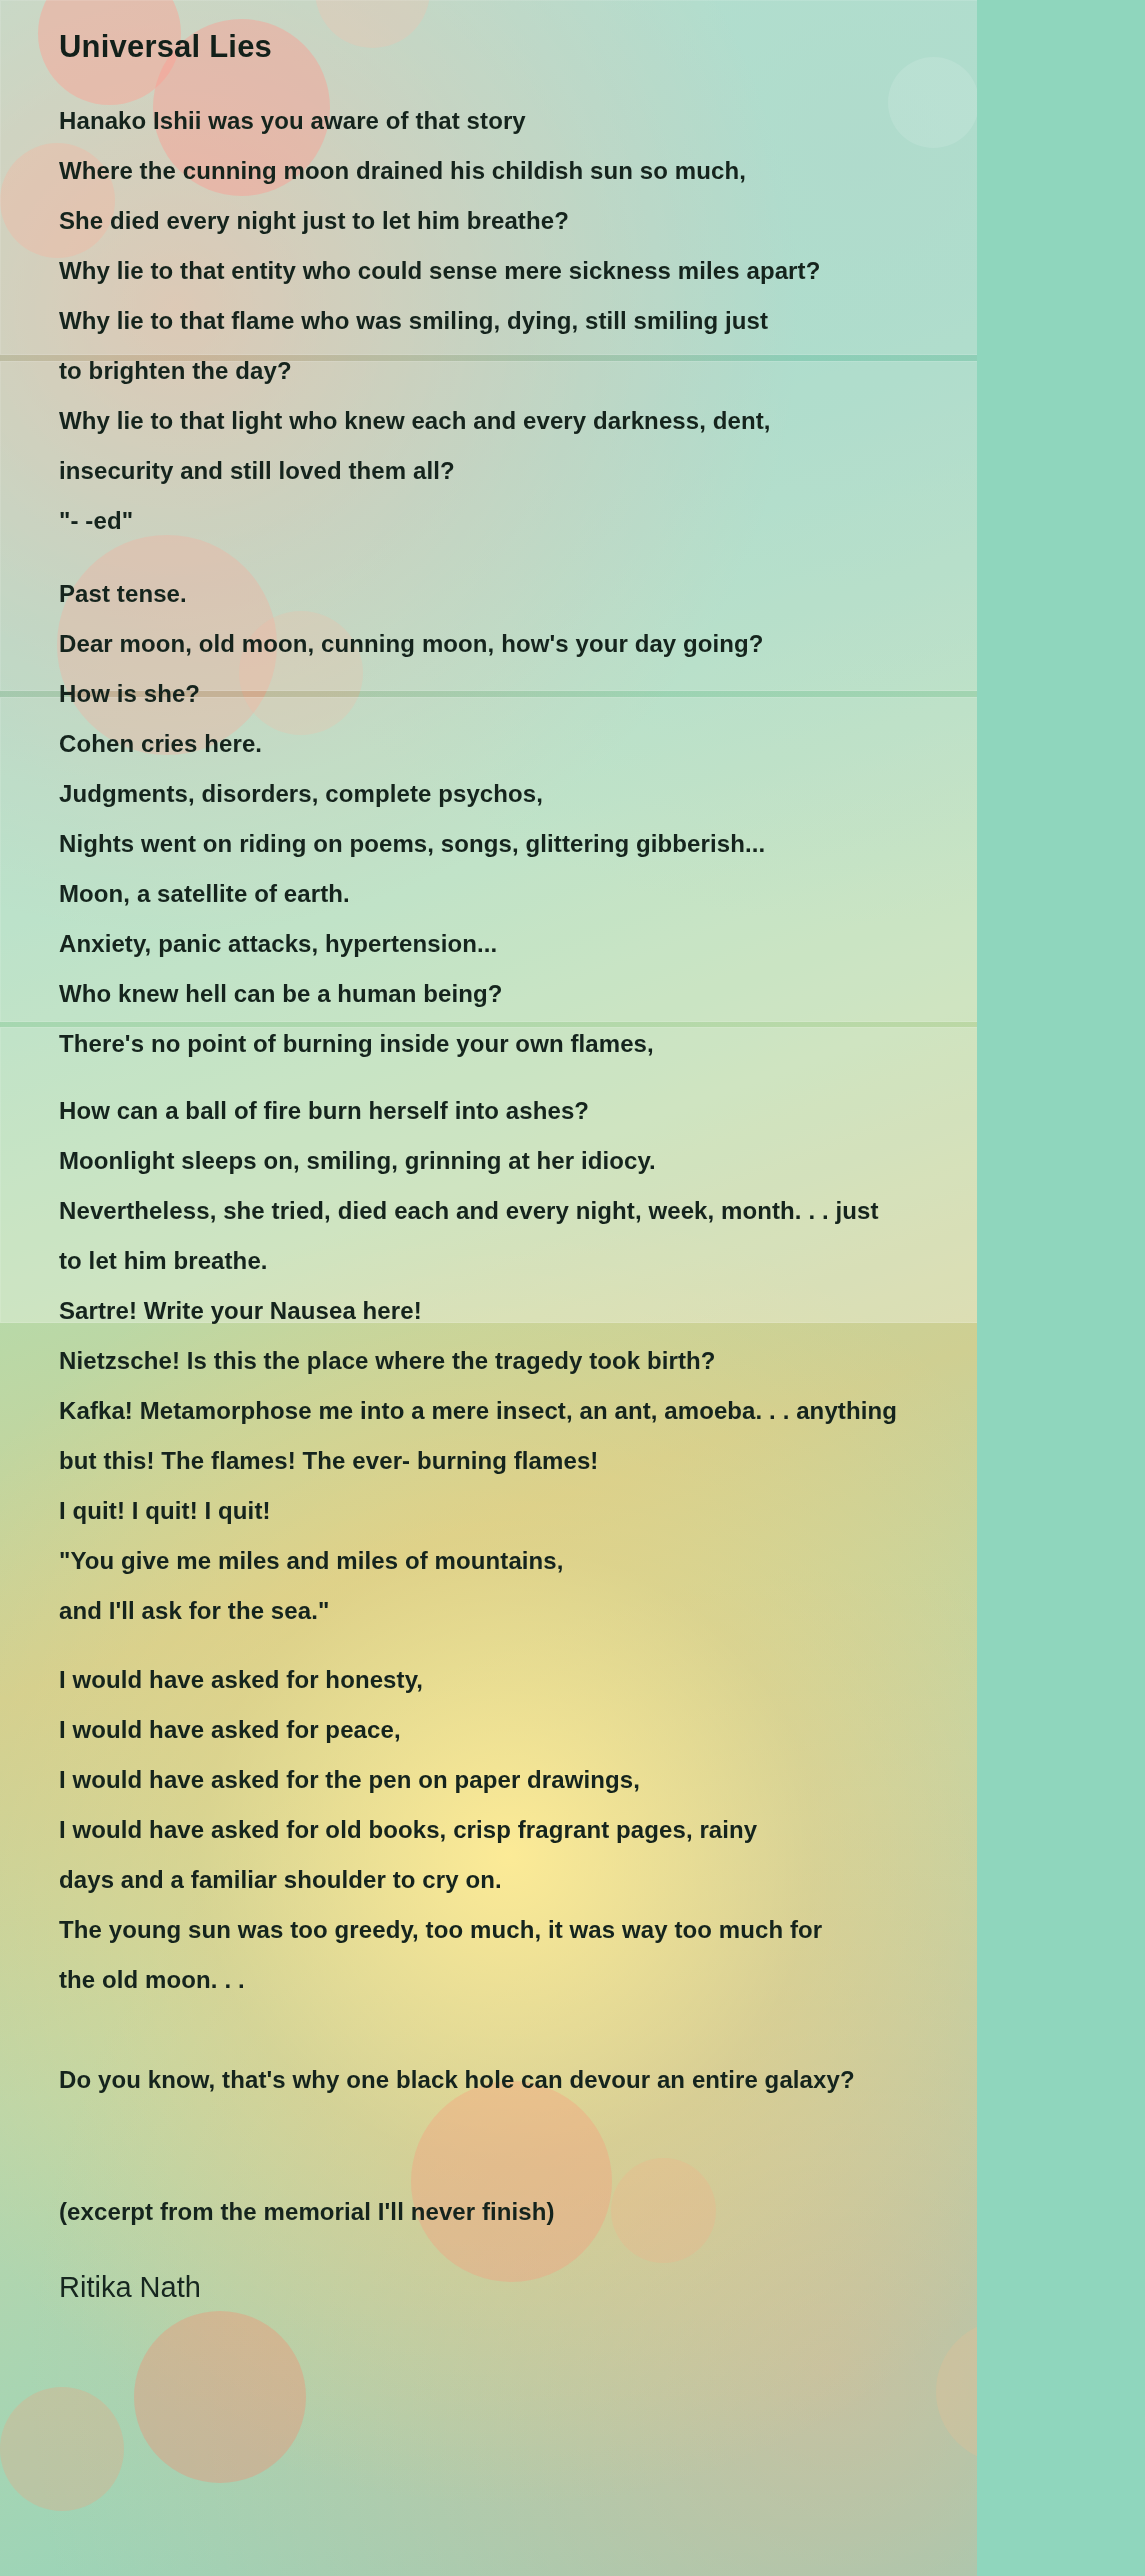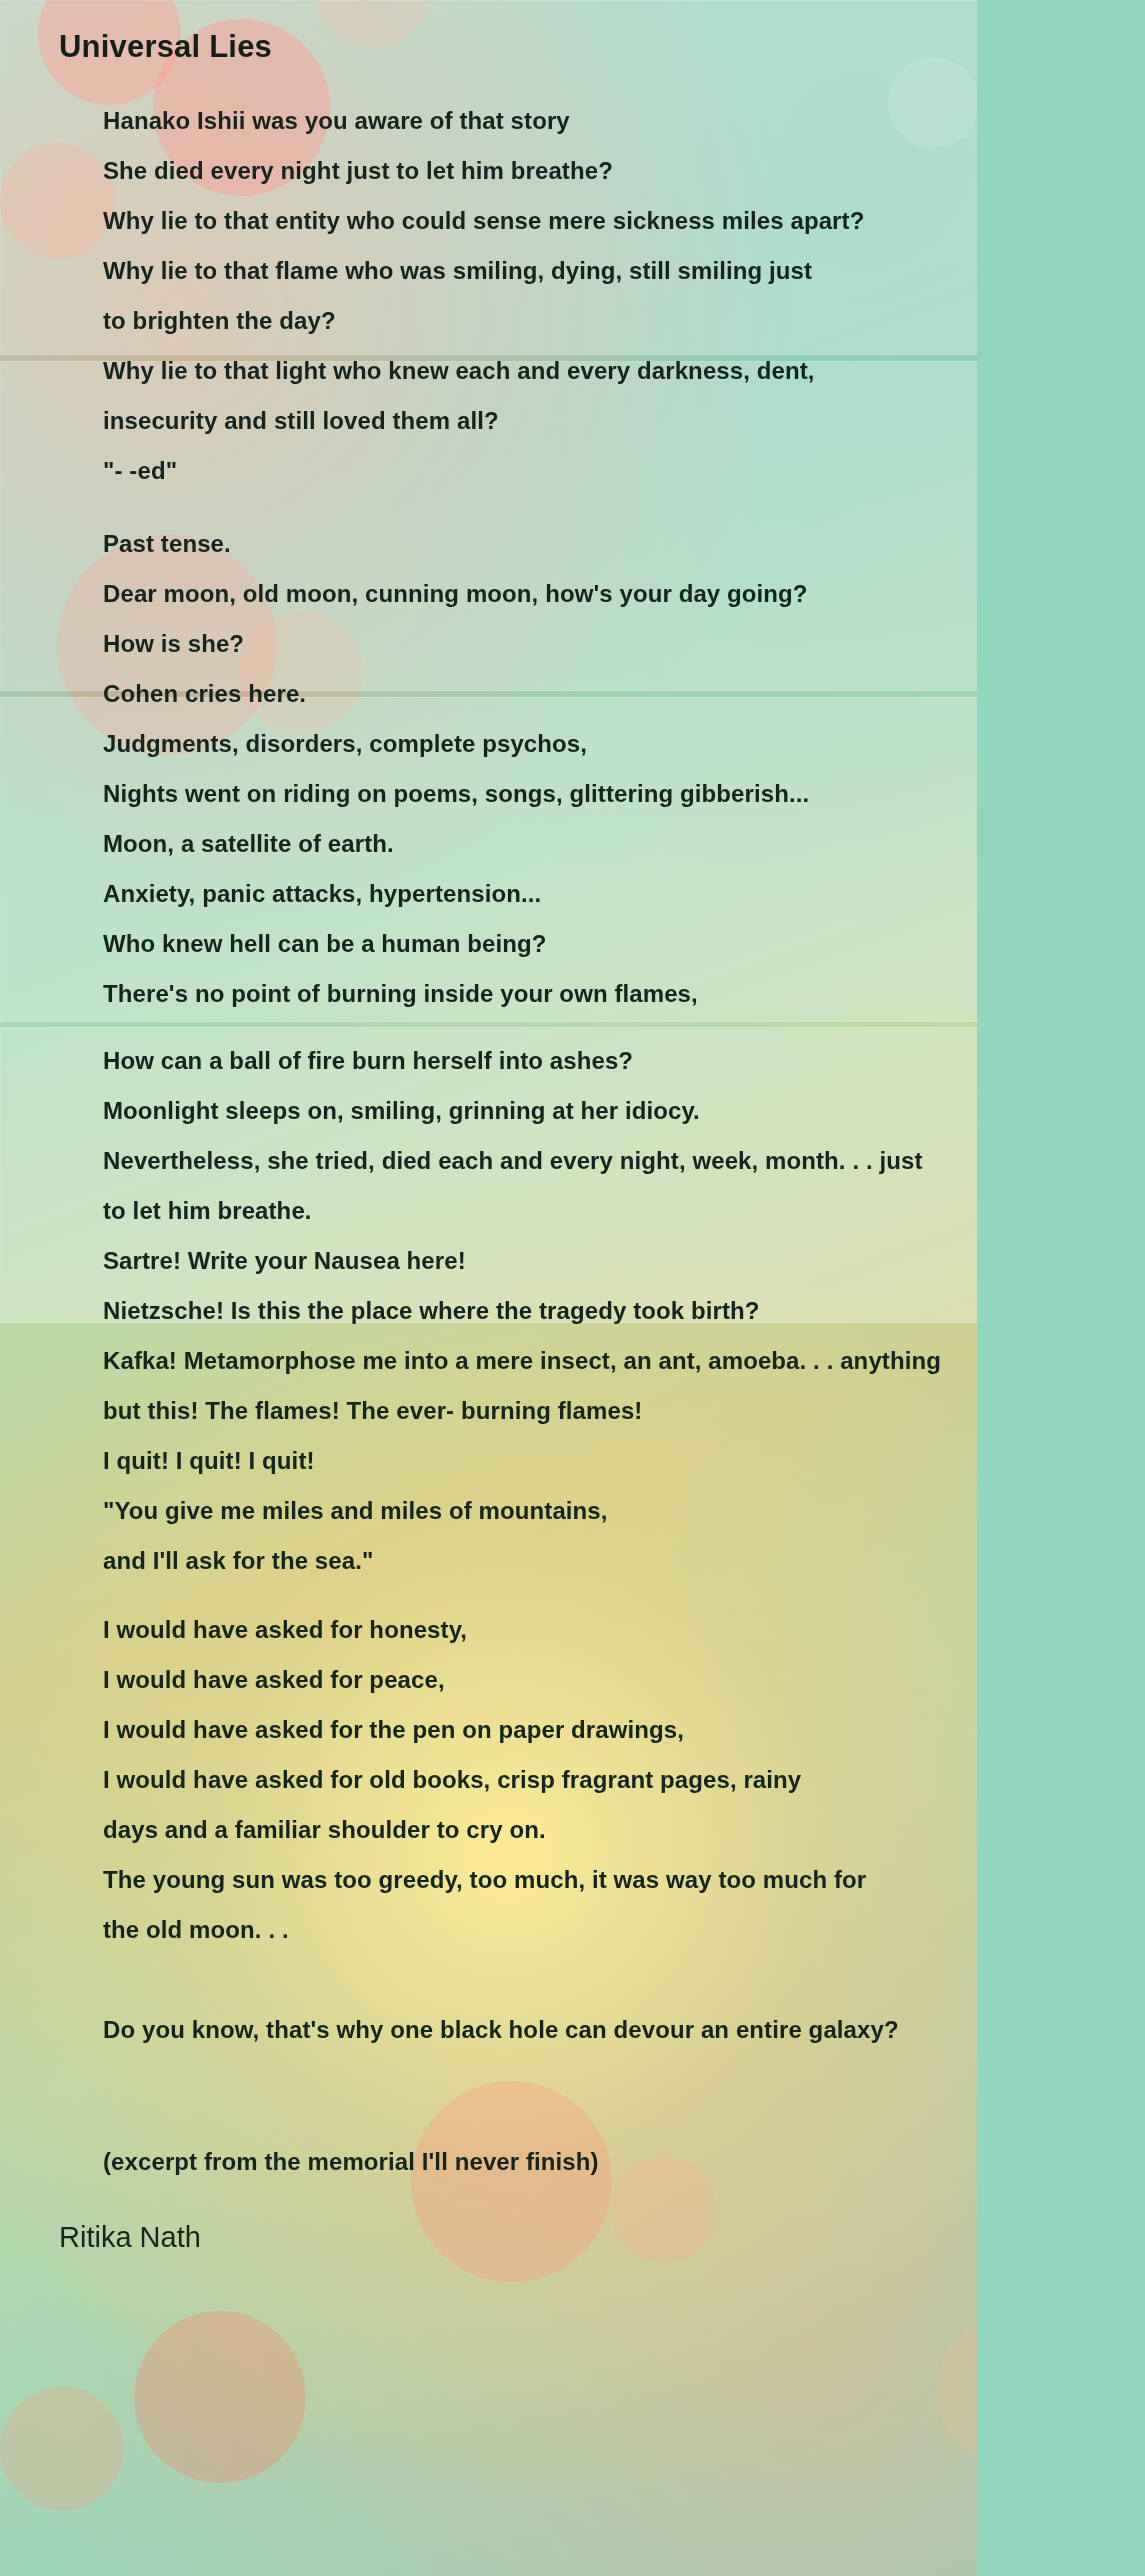--- a/index.html
+++ b/index.html
@@ -39,21 +39,20 @@
     width: 1146px;
     background: rgba(255,255,255,0.30);
     box-shadow: 0 0 0 1px rgba(255,255,255,0.12) inset;
   }
 
   .stanza {
     position: relative;
     z-index: 4;
     padding: 0 0 0 59px;
     box-sizing: border-box;
-    margin-left: 44px;
   }
   .line {
     color: #15241d;
     font-size: 24px;
     font-weight: bold;
     line-height: 50px;
     white-space: pre;
     letter-spacing: 0.1px;
   }
   #title {
@@ -103,20 +102,21 @@
 
   <div class="band" style="top:0px;    height:355px;"></div>
   <div class="band" style="top:361px;  height:330px;"></div>
   <div class="band" style="top:697px;  height:325px;"></div>
   <div class="band" style="top:1027px; height:296px;"></div>
 
   <div id="title">Universal Lies</div>
 
   <div class="stanza" style="margin-top:31px;">
     <div class="line">Hanako Ishii was you aware of that story</div>
+    <div class="line">Where the cunning moon drained his childish sun so much,</div>
     <div class="line">She died every night just to let him breathe?</div>
     <div class="line">Why lie to that entity who could sense mere sickness miles apart?</div>
     <div class="line">Why lie to that flame who was smiling, dying, still smiling just</div>
     <div class="line">to brighten the day?</div>
     <div class="line">Why lie to that light who knew each and every darkness, dent,</div>
     <div class="line">insecurity and still loved them all?</div>
     <div class="line">"- -ed"</div>
   </div>
 
   <div class="stanza" style="margin-top:23px;">

